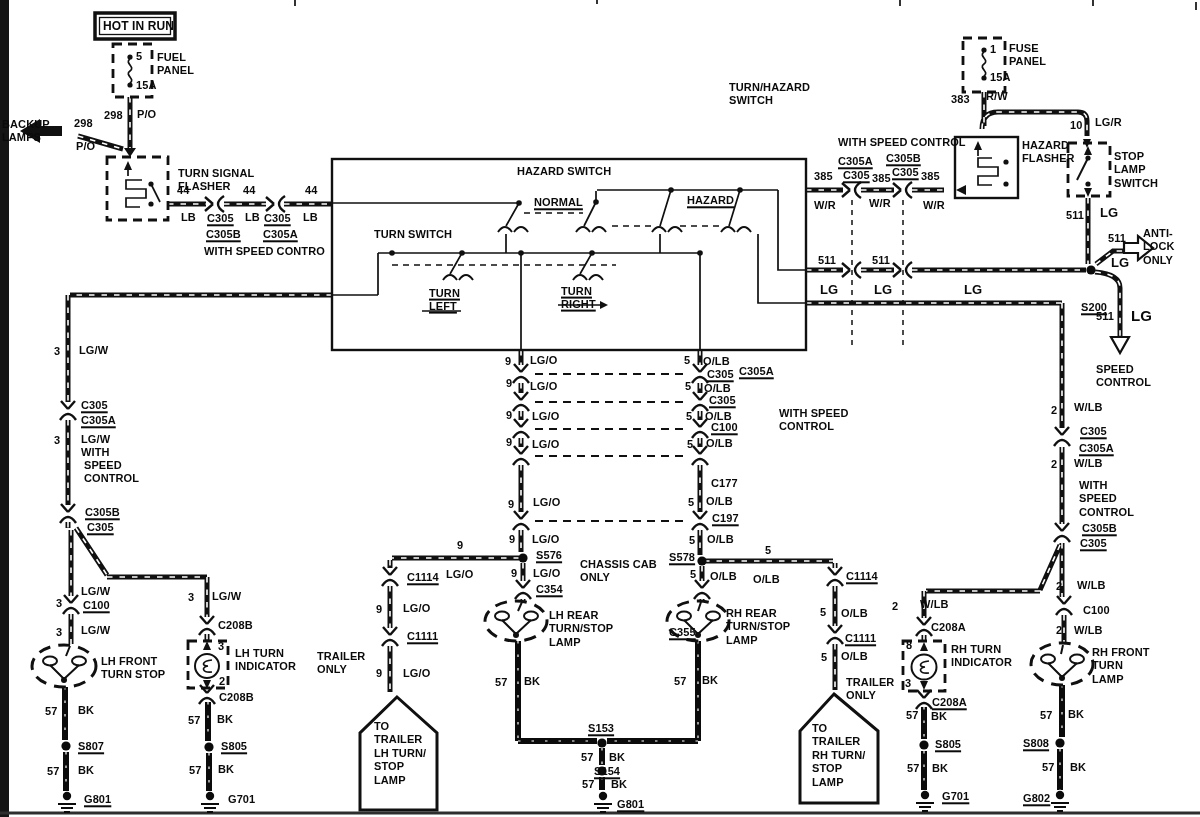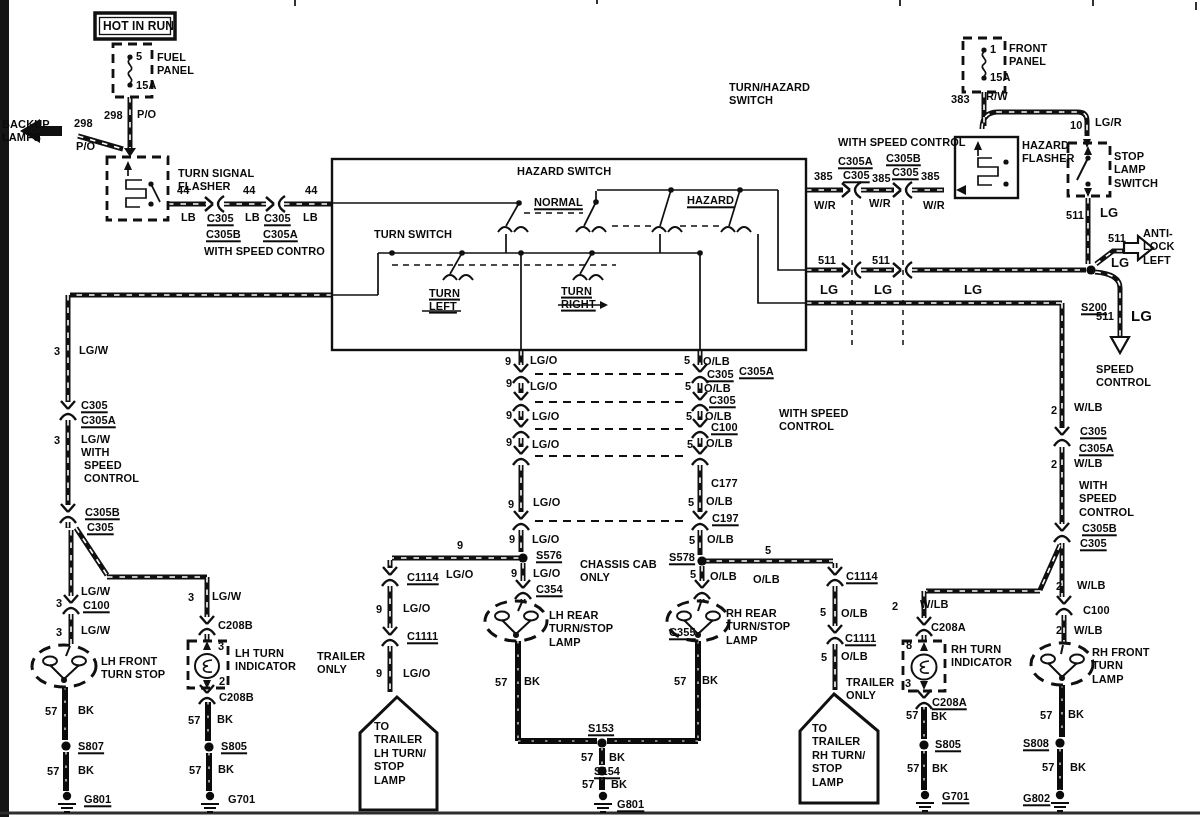--- a/index.html
+++ b/index.html
@@ -291,21 +291,21 @@
       <div class="lbl" style="left: 517px; top: 172px;">HAZARD SWITCH</div>
       <div class="lbl u" style="left: 534px; top: 203px;">NORMAL</div>
       <div class="lbl u" style="left: 687px; top: 201px;">HAZARD</div>
       <div class="lbl" style="left: 374px; top: 235px;">TURN SWITCH</div>
       <div class="lbl u" style="left: 429px; top: 300px;">TURN
 LEFT</div>
       <div class="lbl u" style="left: 561px; top: 298px;">TURN
 RIGHT</div>
       <div class="lbl" style="left: 990px; top: 50px;">1</div>
       <div class="lbl" style="left: 990px; top: 78px;">15A</div>
-      <div class="lbl" style="left: 1009px; top: 55px;">FRONT
+      <div class="lbl" style="left: 1009px; top: 55px;">FUSE
 PANEL</div>
       <div class="lbl" style="left: 951px; top: 100px;">383</div>
       <div class="lbl" style="left: 986px; top: 97px;">R/W</div>
       <div class="lbl" style="left: 838px; top: 143px;">WITH SPEED CONTROL</div>
       <div class="lbl u" style="left: 838px; top: 162px;">C305A</div>
       <div class="lbl u" style="left: 843px; top: 176px;">C305</div>
       <div class="lbl" style="left: 814px; top: 177px;">385</div>
       <div class="lbl u" style="left: 886px; top: 159px;">C305B</div>
       <div class="lbl u" style="left: 892px; top: 173px;">C305</div>
       <div class="lbl" style="left: 872px; top: 179px;">385</div>
@@ -323,21 +323,21 @@
       <div class="lbl" style="left: 1066px; top: 216px;">511</div>
       <div class="lbl" style="left: 1100px; top: 213px; font-size: 13px;">LG</div>
       <div class="lbl" style="left: 818px; top: 261px;">511</div>
       <div class="lbl" style="left: 872px; top: 261px;">511</div>
       <div class="lbl" style="left: 820px; top: 290px; font-size: 13px;">LG</div>
       <div class="lbl" style="left: 874px; top: 290px; font-size: 13px;">LG</div>
       <div class="lbl" style="left: 964px; top: 290px; font-size: 13px;">LG</div>
       <div class="lbl u" style="left: 1081px; top: 298px; margin-top: 10px;">S200</div>
       <div class="lbl" style="left: 1108px; top: 239px;">511</div>
       <div class="lbl" style="left: 1143px; top: 247px;">ANTI-LOCK
-LEFT</div>
+ONLY</div>
       <div class="lbl" style="left: 1111px; top: 263px; font-size: 13px;">LG</div>
       <div class="lbl" style="left: 1096px; top: 317px;">511</div>
       <div class="lbl" style="left: 1131px; top: 316px; font-size: 15px;">LG</div>
       <div class="lbl" style="left: 1096px; top: 376px;">SPEED
 CONTROL</div>
       <div class="lbl" style="left: 54px; top: 352px;">3</div>
       <div class="lbl" style="left: 79px; top: 351px;">LG/W</div>
       <div class="lbl u" style="left: 81px; top: 406px;">C305</div>
       <div class="lbl u" style="left: 81px; top: 421px;">C305A</div>
       <div class="lbl" style="left: 54px; top: 441px;">3</div>

